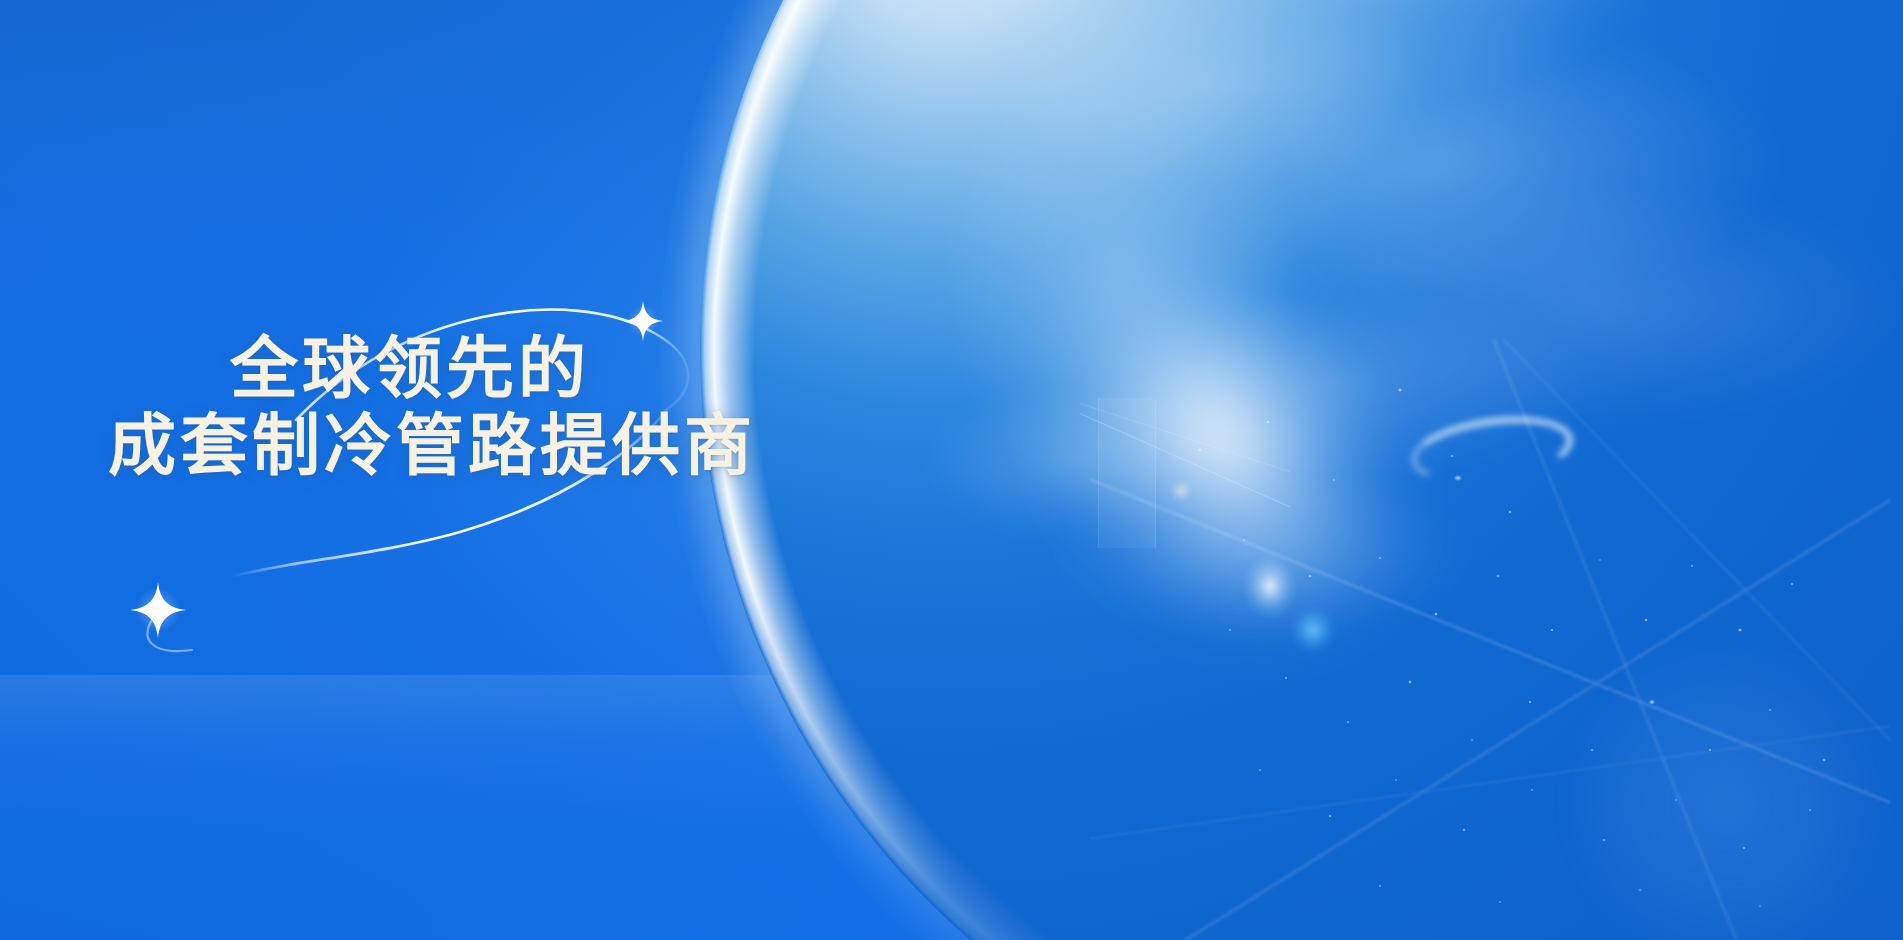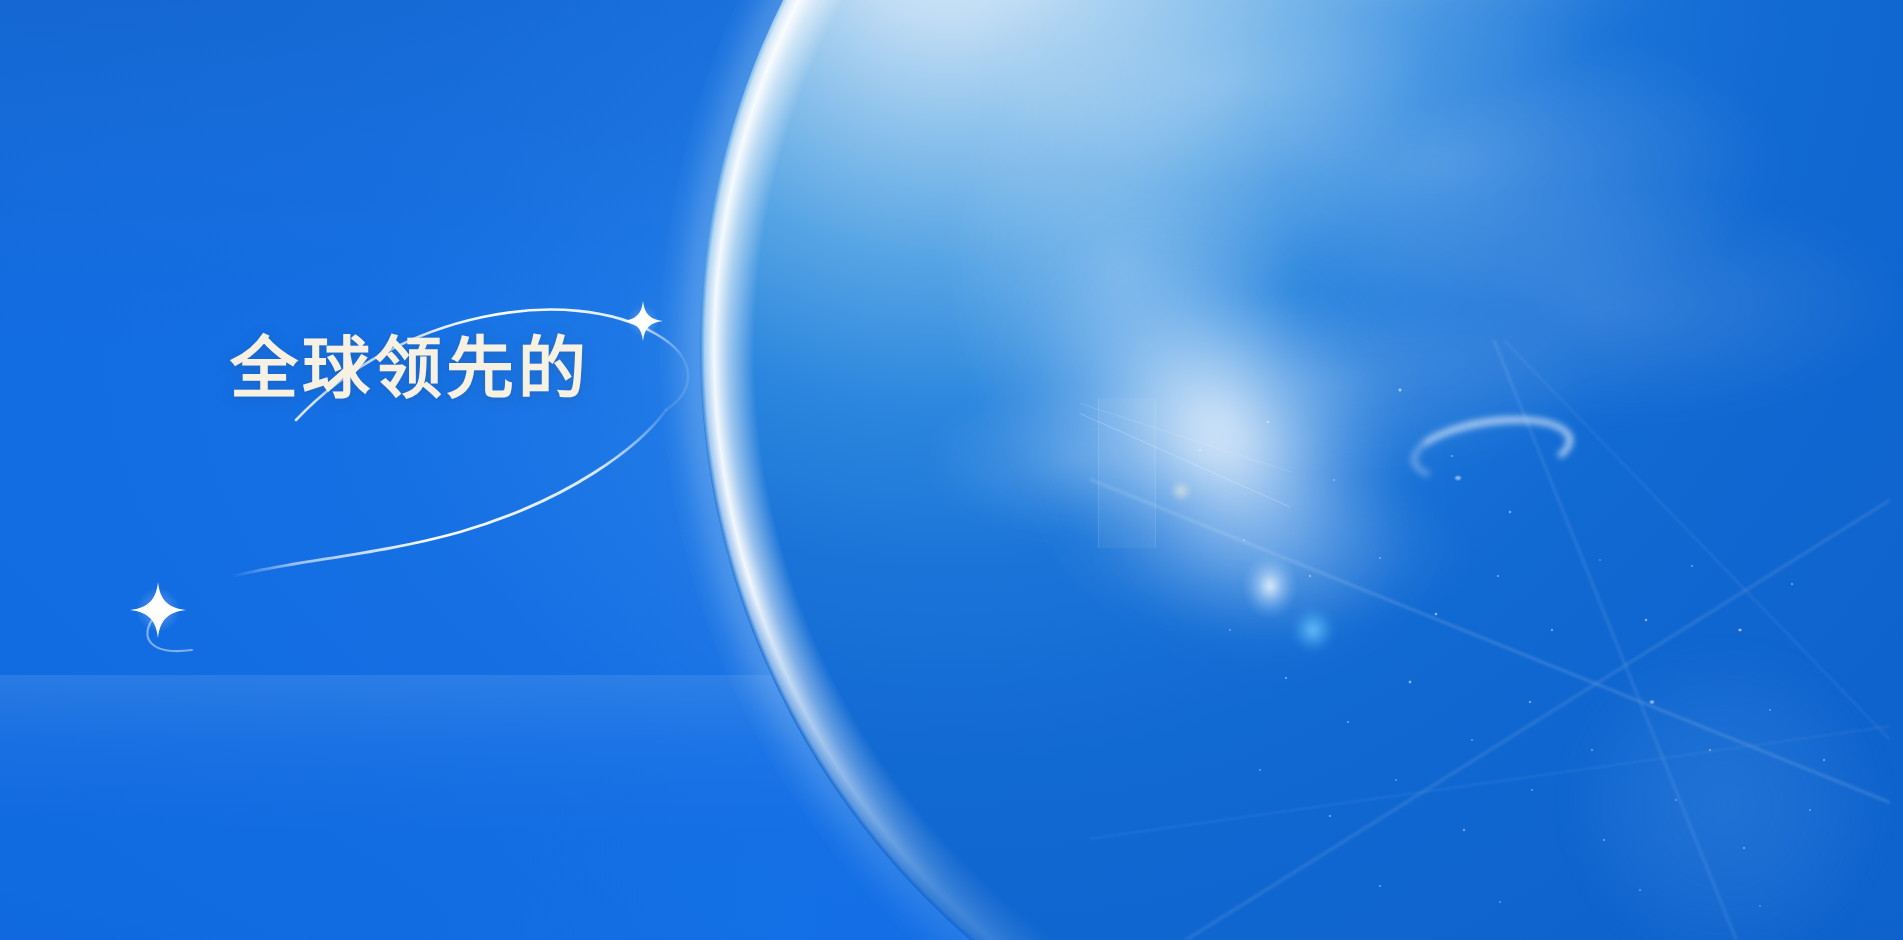--- a/index.html
+++ b/index.html
@@ -605,16 +605,17 @@
           <stop offset="100%" stop-color="#ffffff" stop-opacity="0"></stop>
         </radialGradient>
       </defs>
       <circle cx="23" cy="23" r="16" fill="url(#spGlowB)"></circle>
       <path d="M23 3 C24.5 16 30 21.5 43 23 C30 24.5 24.5 30 23 43 C21.5 30 16 24.5 3 23 C16 21.5 21.5 16 23 3 Z" fill="#ffffff"></path>
     </svg>
   </div>
 
   <div class="headline">
     <span class="line line-1">全球领先的</span>
+    <span class="line line-2">成套制冷管路提供商</span>
   </div>
 
   <div class="layer vignette"></div>
 </div>
 
 </body></html>

